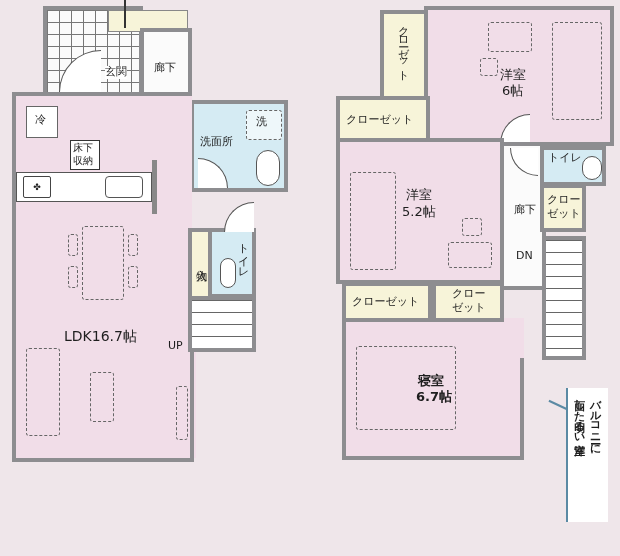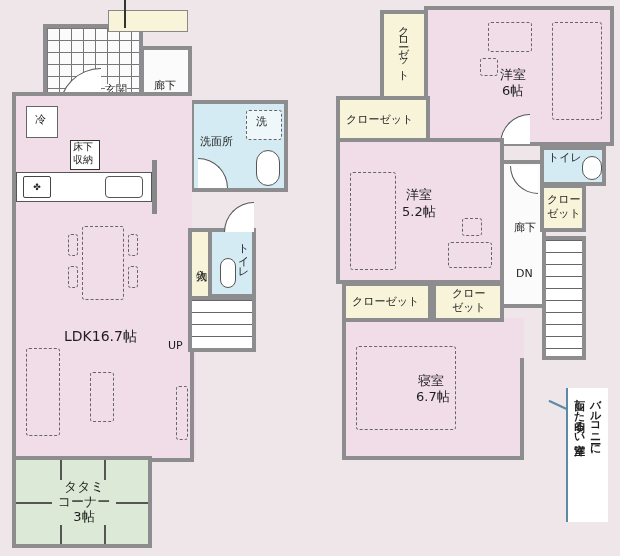--- a/index.html
+++ b/index.html
@@ -4,21 +4,21 @@
 <style>
   html,body{margin:0;padding:0;}
   body{width:620px;height:556px;background:#efe6ea;position:relative;overflow:hidden;font-family:"DejaVu Sans",sans-serif;color:#222;}
   .abs{position:absolute;box-sizing:border-box;}
   .wall{background:#8d8d90;}
   .room{position:absolute;box-sizing:border-box;border:4px solid #8d8d90;}
   .pink{background:#f1dde8;}
   .blue{background:#d5ebf3;}
   .cream{background:#f7f4d9;}
   .green{background:#dbe9d6;}
-  .white{background:#fbfbfb;margin-top:18px;}
+  .white{background:#fbfbfb;}
   .lbl{position:absolute;font-size:13px;line-height:1.15;text-align:center;white-space:nowrap;color:#1e1e1e;}
   .vert{writing-mode:vertical-rl;text-orientation:upright;letter-spacing:-1px;}
   .small{font-size:11px;}
   .door{position:absolute;border:1.5px solid #555;box-sizing:border-box;background:transparent;}
   .furn{position:absolute;border:1.5px dashed #666;box-sizing:border-box;border-radius:3px;}
   .fixture{position:absolute;border:1.5px solid #555;box-sizing:border-box;background:#fff;border-radius:4px;}
   .grid{background-image:linear-gradient(#777 1px,transparent 1px),linear-gradient(90deg,#777 1px,transparent 1px);background-size:12px 12px;}
   .tatami-line{position:absolute;background:#555;}
   .stairs{background-image:linear-gradient(#666 1.5px,transparent 1.5px);background-size:100% 12px;background-color:#fff;}
   .callout{position:absolute;border-left:2px solid #5b8aa4;background:#fff;}
@@ -47,21 +47,21 @@
     <span class="lbl small" style="left:6px;top:32px;">洗面所</span>
     <div class="fixture" style="left:62px;top:46px;width:24px;height:36px;border-radius:12px;"></div>
     <div class="door" style="left:4px;top:54px;width:30px;height:30px;border-radius:0 30px 0 0;border-left:none;border-bottom:none;background:#fff;"></div>
   </div>
 
   <div class="room pink" style="left:12px;top:92px;width:180px;height:370px;border-right:none;">
 
     <div class="abs" style="left:10px;top:10px;width:32px;height:32px;border:1.5px solid #666;background:#fff;"></div>
     <span class="lbl small" style="left:19px;top:18px;">冷</span>
 
-    <div class="abs" style="left:54px;top:44px;width:30px;height:30px;border:1.5px solid #333;background:#fff;font-family:Liberation Mono, monospace;">
+    <div class="abs" style="left:54px;top:44px;width:30px;height:30px;border:1.5px solid #333;background:#fff;">
       <span class="lbl small" style="left:2px;top:1px;font-size:10px;">床下</span>
       <span class="lbl small" style="left:2px;top:14px;font-size:10px;">収納</span>
     </div>
 
     <div class="abs" style="left:0;top:76px;width:136px;height:30px;border:1.5px solid #555;background:#fff;">
       <div class="abs" style="left:6px;top:3px;width:28px;height:22px;border:1.5px solid #444;border-radius:2px;font-size:9px;line-height:20px;text-align:center;">✤</div>
       <div class="fixture" style="left:88px;top:3px;width:38px;height:22px;"></div>
     </div>
     <div class="abs" style="left:136px;top:64px;width:5px;height:54px;background:#888;"></div>
 
@@ -86,30 +86,20 @@
 
   <div class="room blue" style="left:208px;top:228px;width:48px;height:70px;">
     <span class="lbl small vert" style="left:24px;top:4px;">トイレ</span>
     <div class="fixture" style="left:8px;top:26px;width:16px;height:30px;border-radius:8px;"></div>
   </div>
   <div class="door" style="left:224px;top:202px;width:30px;height:30px;border-radius:30px 0 0 0;border-right:none;border-bottom:none;background:#fff;"></div>
 
   <div class="room stairs" style="left:188px;top:296px;width:68px;height:56px;"></div>
   <span class="lbl small" style="left:168px;top:340px;">UP</span>
 
-  <div class="room green" style="left:12px;top:456px;width:140px;height:92px;">
-    <div class="tatami-line" style="left:44px;top:0;width:2px;height:100%;"></div>
-    <div class="tatami-line" style="left:88px;top:0;width:2px;height:100%;"></div>
-    <div class="tatami-line" style="left:0;top:42px;width:100%;height:2px;"></div>
-    <div class="abs" style="left:36px;top:20px;width:64px;text-align:center;background:#dbe9d6;">
-      <div class="lbl" style="position:static;">タタミ</div>
-      <div class="lbl" style="position:static;">コーナー</div>
-      <div class="lbl" style="position:static;">3帖</div>
-    </div>
-  </div>
 </div>
 
 <div class="abs" style="left:330px;top:0;width:290px;height:556px;">
 
   <div class="room cream" style="left:50px;top:10px;width:48px;height:90px;">
     <span class="lbl small vert" style="left:12px;top:4px;">クローゼット</span>
   </div>
 
   <div class="room pink" style="left:94px;top:6px;width:190px;height:140px;">
     <div class="furn" style="left:60px;top:12px;width:44px;height:30px;"></div>
@@ -152,21 +142,21 @@
 
   <div class="room cream" style="left:12px;top:282px;width:90px;height:40px;">
     <span class="lbl small" style="left:6px;top:10px;">クローゼット</span>
   </div>
 
   <div class="room cream" style="left:102px;top:282px;width:72px;height:40px;">
     <span class="lbl small" style="left:16px;top:2px;">クロー</span>
     <span class="lbl small" style="left:16px;top:16px;">ゼット</span>
   </div>
 
-  <div class="room pink" style="left:12px;top:318px;width:182px;height:142px;">
+  <div class="room pink" style="left:12px;top:318px;width:182px;height:142px;font-weight:bold;">
     <div class="furn" style="left:10px;top:24px;width:100px;height:84px;"></div>
     <span class="lbl" style="left:72px;top:52px;">寝室</span>
     <span class="lbl" style="left:70px;top:68px;">6.7帖</span>
   </div>
   <div class="abs pink" style="left:174px;top:318px;width:20px;height:40px;"></div>
 
 
   <div class="callout" style="left:236px;top:388px;width:40px;height:134px;">
     <span class="lbl small vert" style="left:20px;top:4px;font-weight:bold;">バルコニーに</span>
     <span class="lbl small vert" style="left:4px;top:4px;font-weight:bold;">面した明るい洋室</span>

